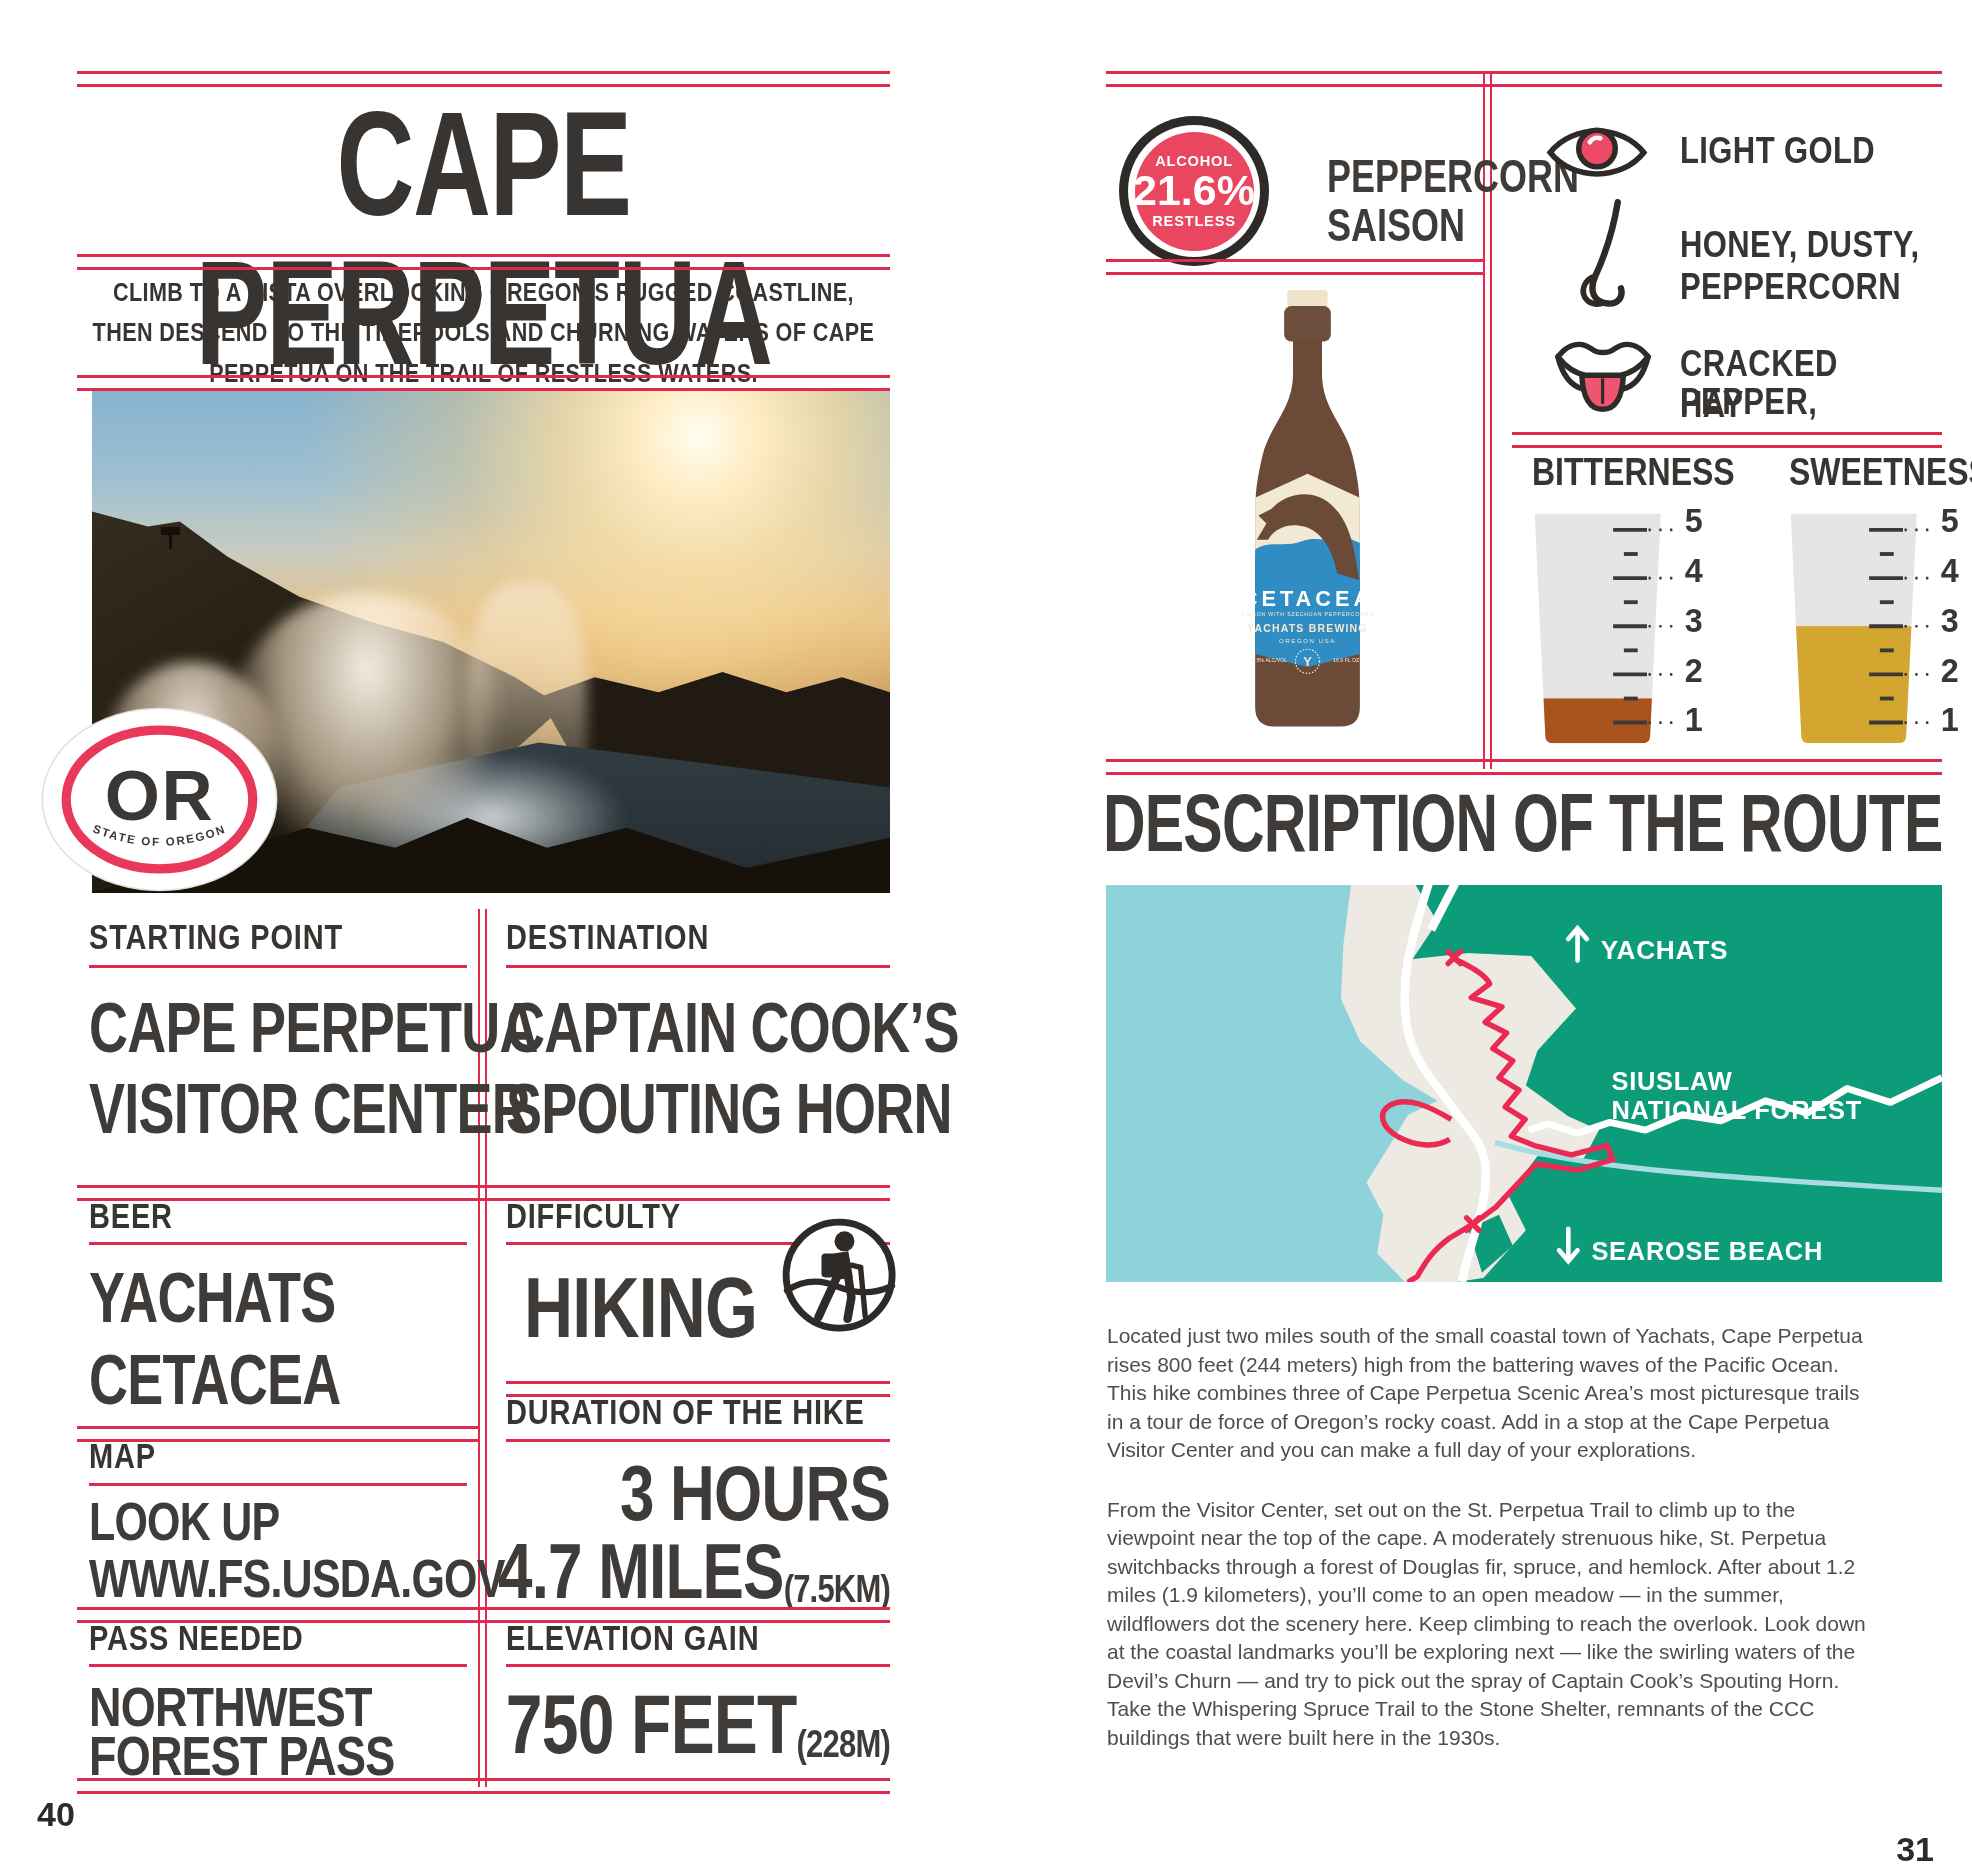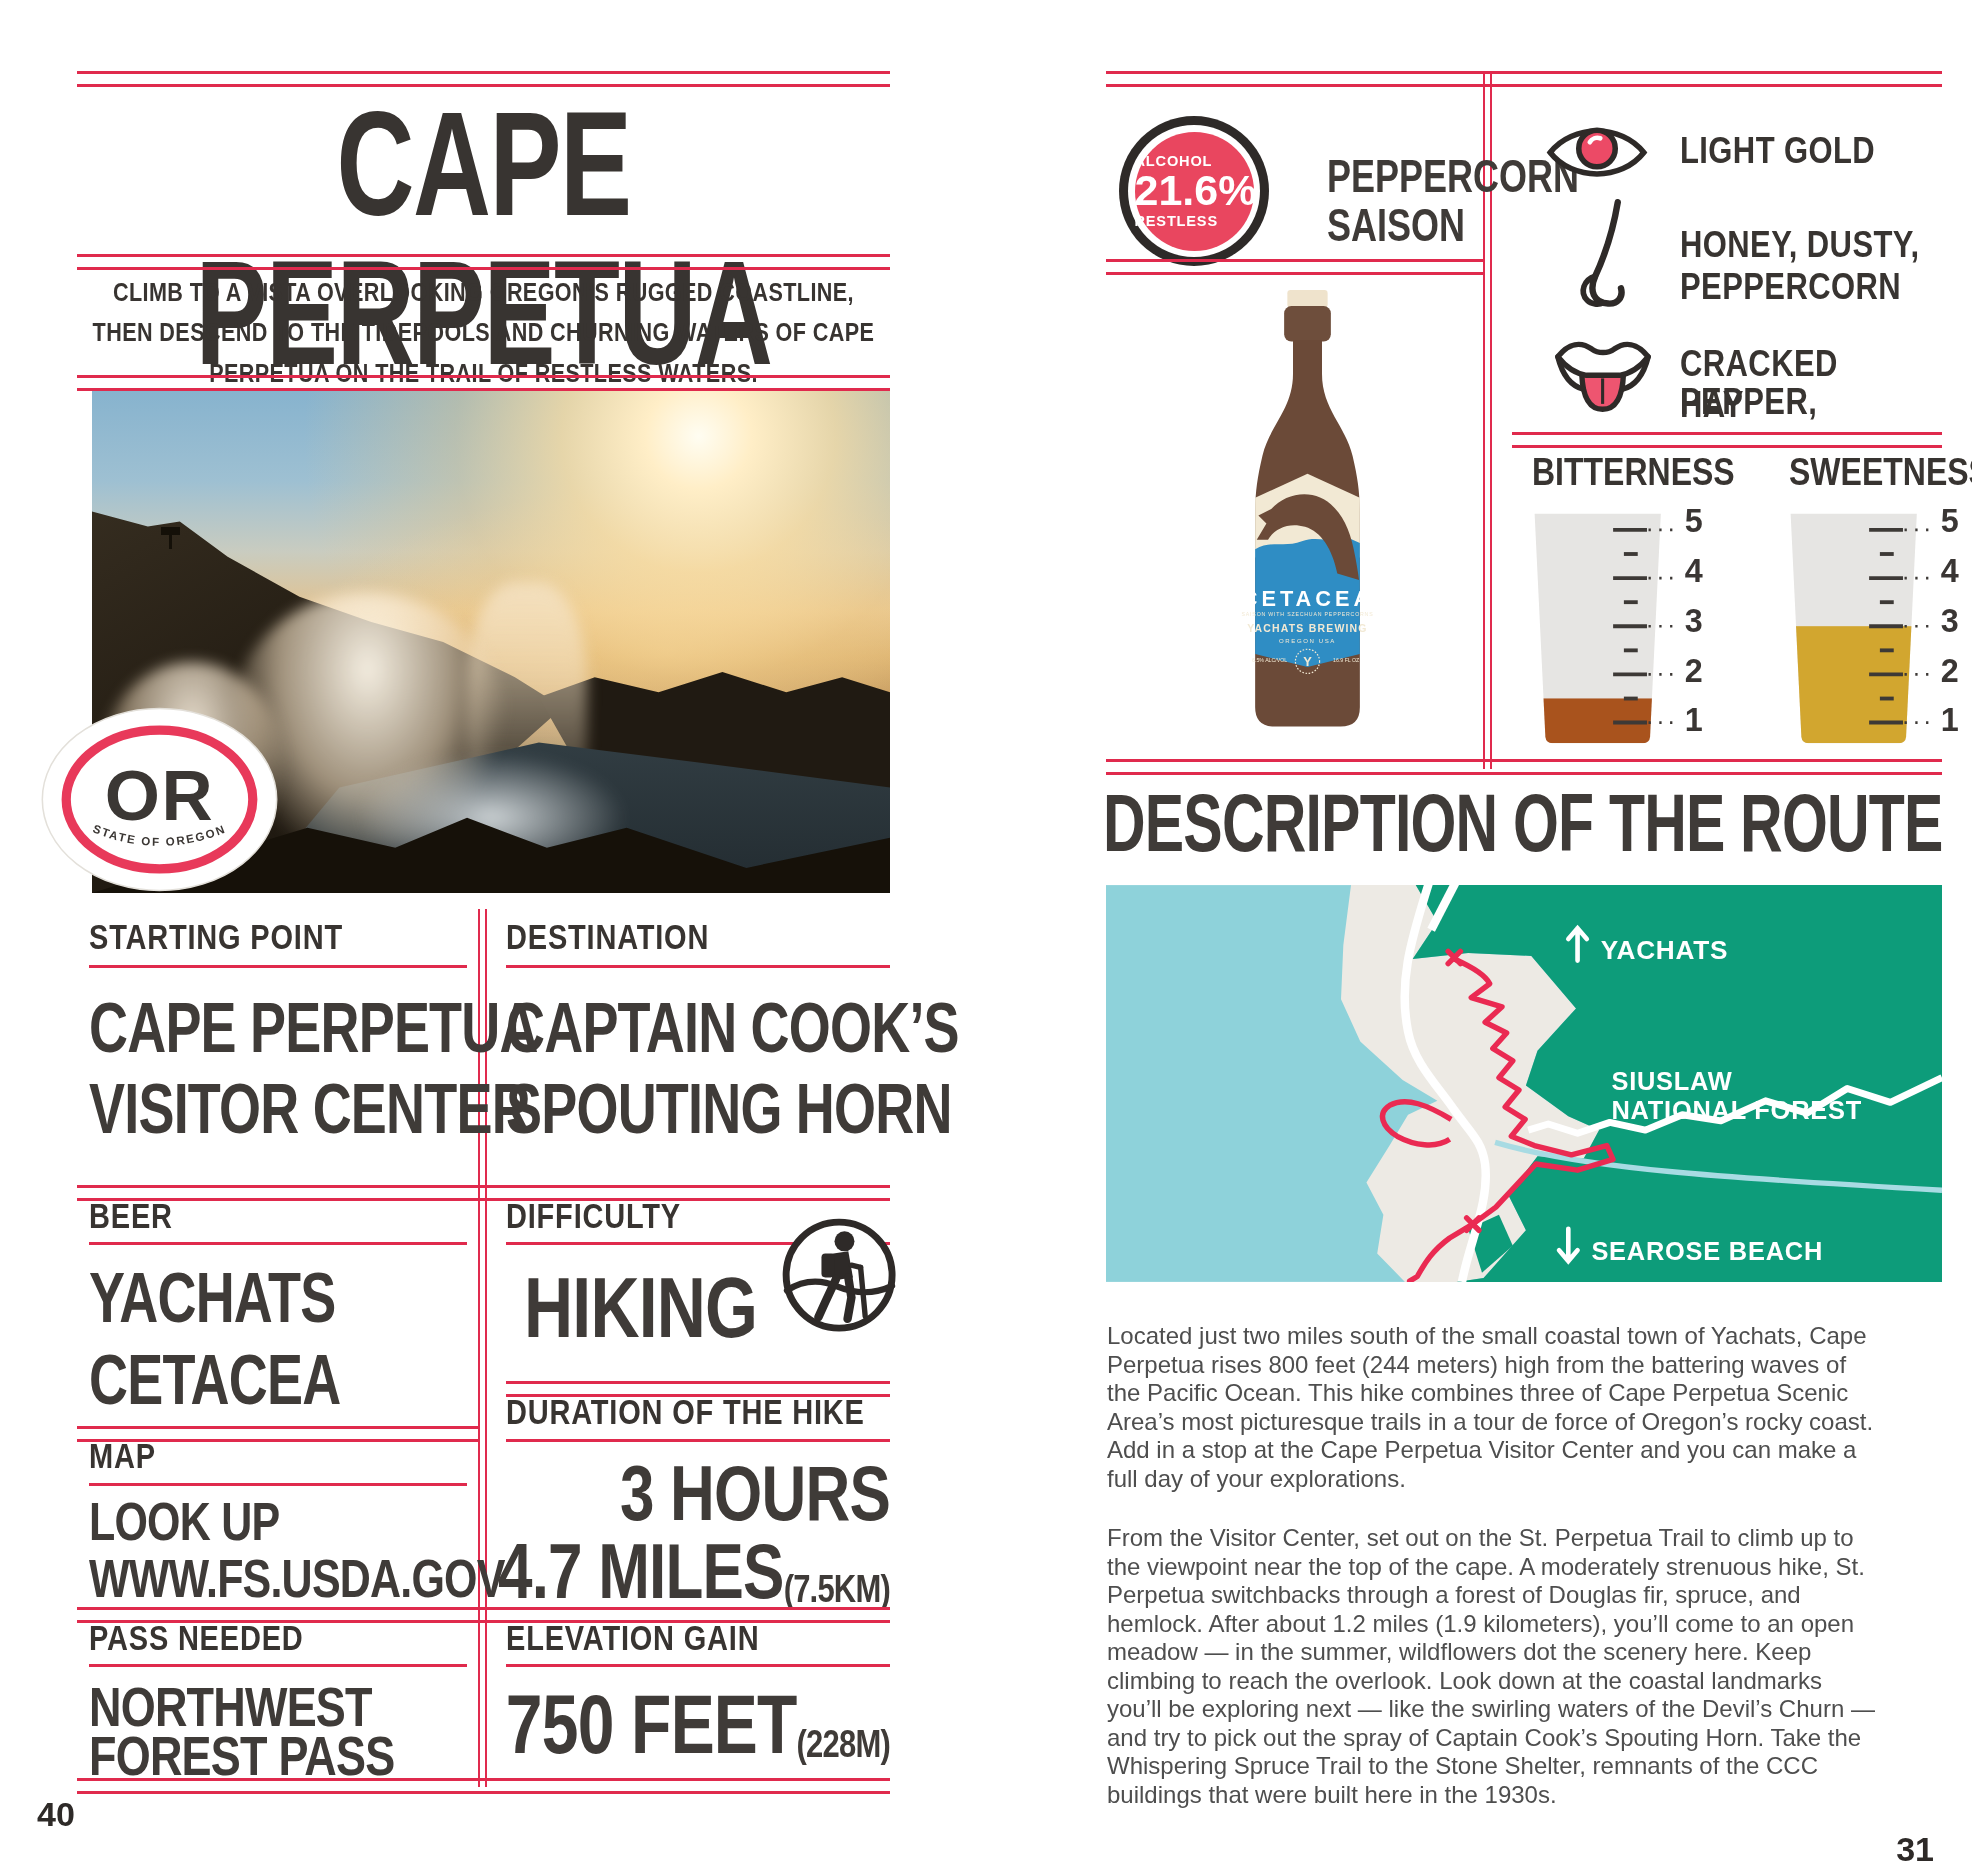--- a/index.html
+++ b/index.html
@@ -16,24 +16,24 @@
   .syl{transform:scaleY(1.3);transform-origin:0 0;line-height:1;}
   .syr{transform:scaleY(1.3);transform-origin:100% 0;line-height:1;}
   .lbl{font-weight:700;font-size:29px;letter-spacing:0.8px;color:var(--ink);transform:scaleY(1.22);transform-origin:0 0;line-height:1;}
   .val{font-weight:700;color:var(--ink2);letter-spacing:-0.8px;}
   .title{font-weight:700;font-size:108px;letter-spacing:-1.5px;text-align:center;transform:scaleY(1.38);transform-origin:50% 0;line-height:1;}
   .subline{display:block;font-weight:700;font-size:21.6px;letter-spacing:0.4px;line-height:34px;text-align:center;}
   .bigsuffix{font-weight:700;font-size:31px;letter-spacing:-0.8px;color:var(--ink2);}
   .sensetxt{font-weight:700;font-size:31px;letter-spacing:0.4px;color:var(--ink);transform:scaleY(1.22);transform-origin:0 0;line-height:1;}
   .mheader{font-weight:700;font-size:32px;letter-spacing:0;color:var(--ink);transform:scaleY(1.22);transform-origin:0 0;line-height:1;}
   .pagenum{font-weight:700;font-size:34px;color:#2e2a28;}
-  p.body{font-size:24px;line-height:28.5px;color:var(--body);margin:0 0 31px 0;}
+  p.body{font-size:21px;line-height:28.5px;color:var(--body);margin:0 0 31px 0;}
   .badge{width:150px;height:150px;border-radius:50%;background:#2e2a28;display:flex;align-items:center;justify-content:center;}
   .badge .w{width:132px;height:132px;border-radius:50%;background:#fff;display:flex;align-items:center;justify-content:center;}
-  .badge .p{width:119px;height:119px;border-radius:50%;background:var(--pink);display:flex;flex-direction:column;align-items:flex-start;justify-content:center;color:#fff;}
+  .badge .p{width:119px;height:119px;border-radius:50%;background:var(--pink);display:flex;flex-direction:column;align-items:center;justify-content:center;color:#fff;}
   .badge .small{font-weight:700;font-size:14.6px;letter-spacing:0.8px;line-height:1;}
   .badge .big{font-weight:700;font-size:43px;line-height:1.05;}
   .photo{position:absolute;left:92px;top:391px;width:798px;height:502px;overflow:hidden;
     background:
       radial-gradient(circle at 76% 9%, #fffdf2 0%, #ffeec7 7%, rgba(250,220,160,.8) 18%, rgba(240,200,130,.4) 32%, rgba(0,0,0,0) 52%),
       radial-gradient(ellipse at 72% 52%, rgba(255,228,168,.55) 0%, rgba(255,228,168,0) 45%),
       linear-gradient(180deg,#87b3ce 0%,#9ec0d2 18%,#c9ccc0 32%,#e2c28f 44%,#d0a462 53%,#aa7c46 63%,#6b593c 75%,#3a342a 89%,#1f1b15 100%);}
   .ph{position:absolute;inset:0;}
   .ph-cliff{clip-path:polygon(0 24%,7% 27%,11% 26%,17% 33%,26% 41%,35% 46%,44% 50%,53% 57%,59% 63%,47% 80%,33% 100%,0 100%);
     background:linear-gradient(150deg,#3c3325 0%,#251e14 40%,#110e09 100%);}

